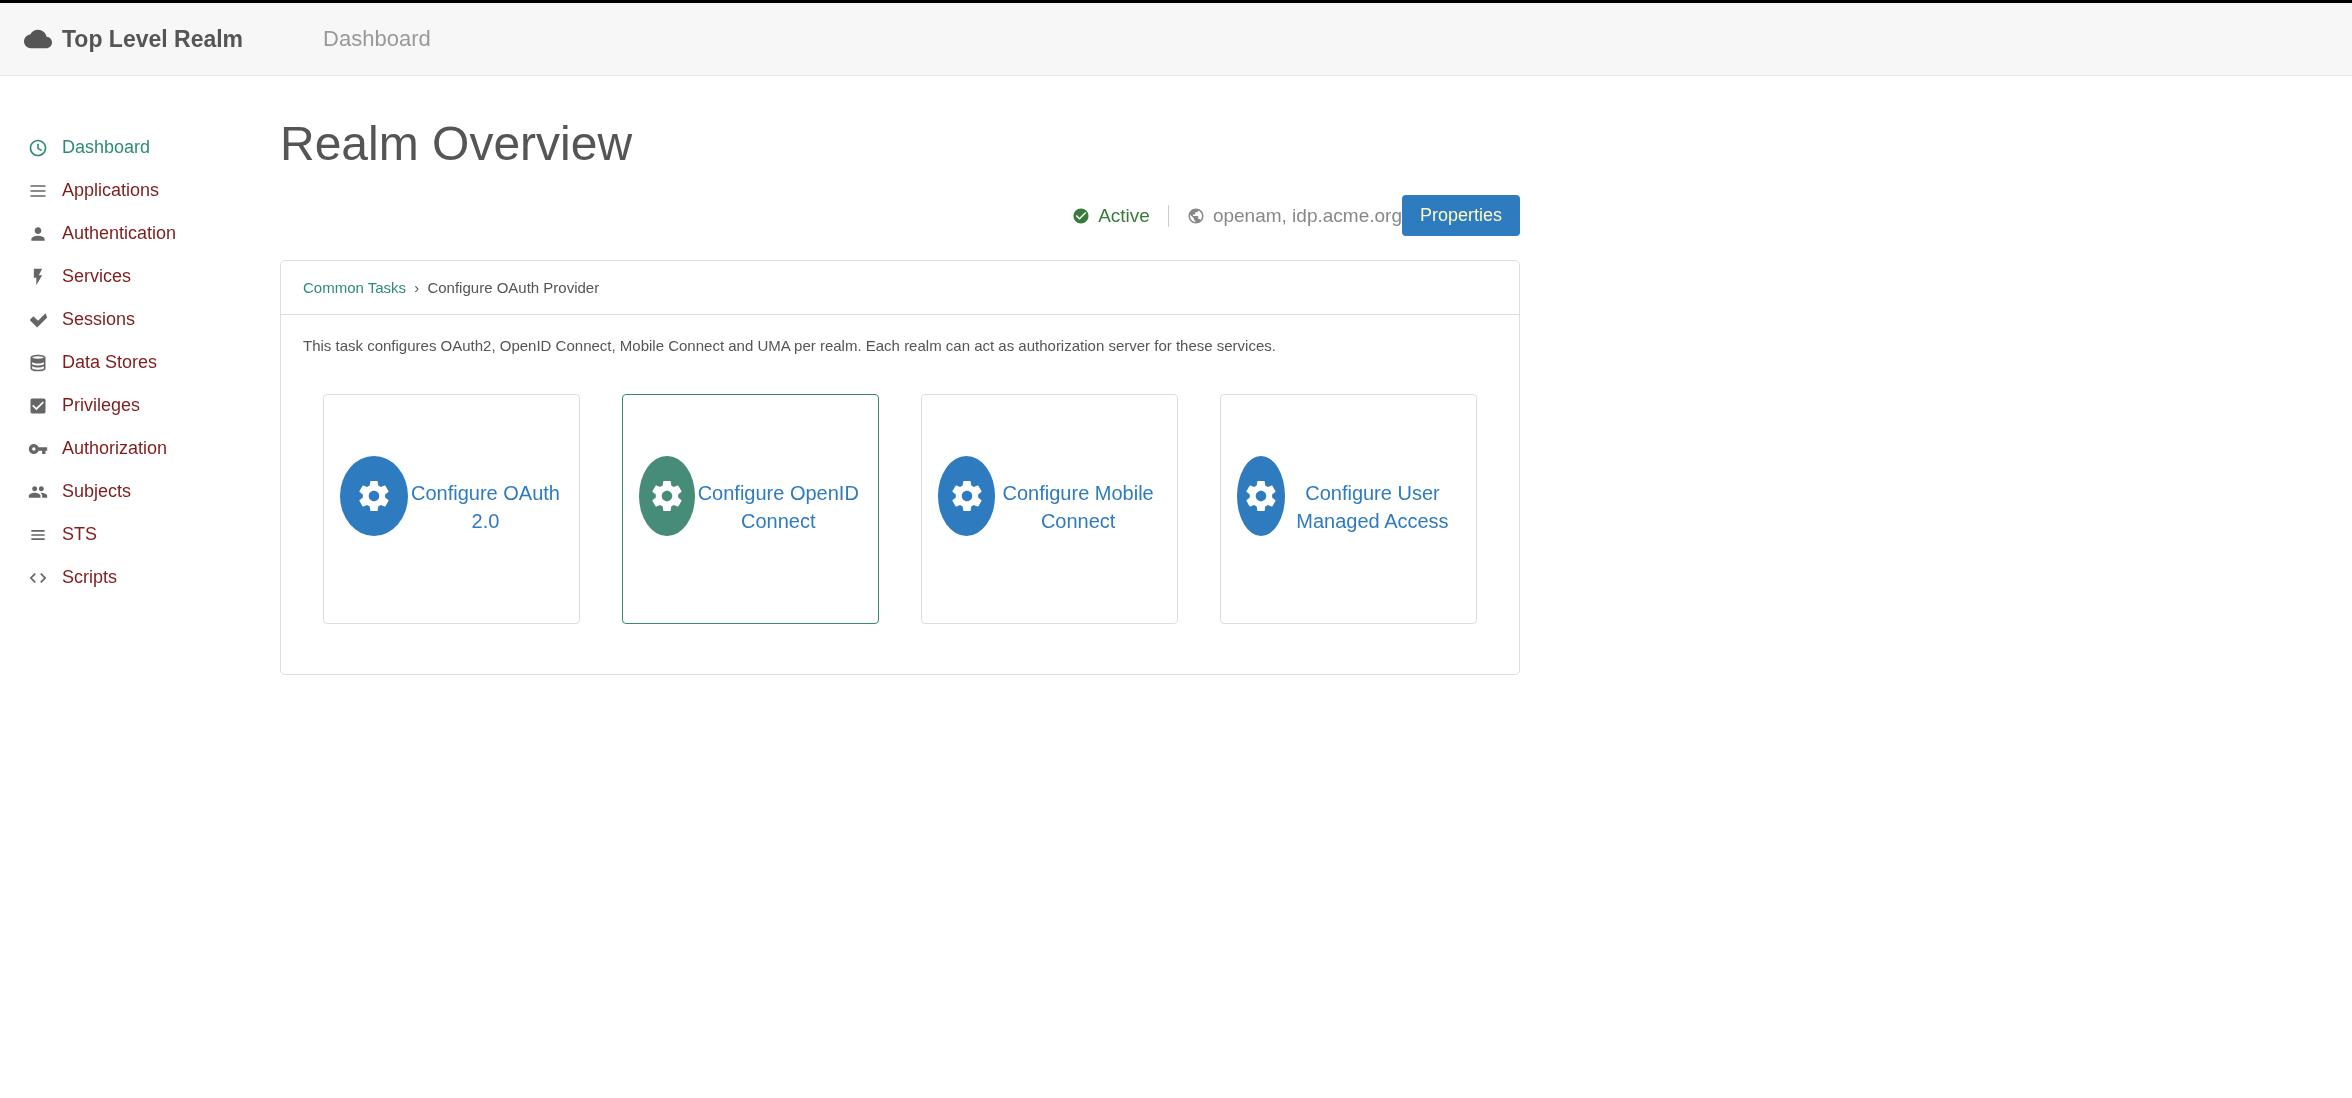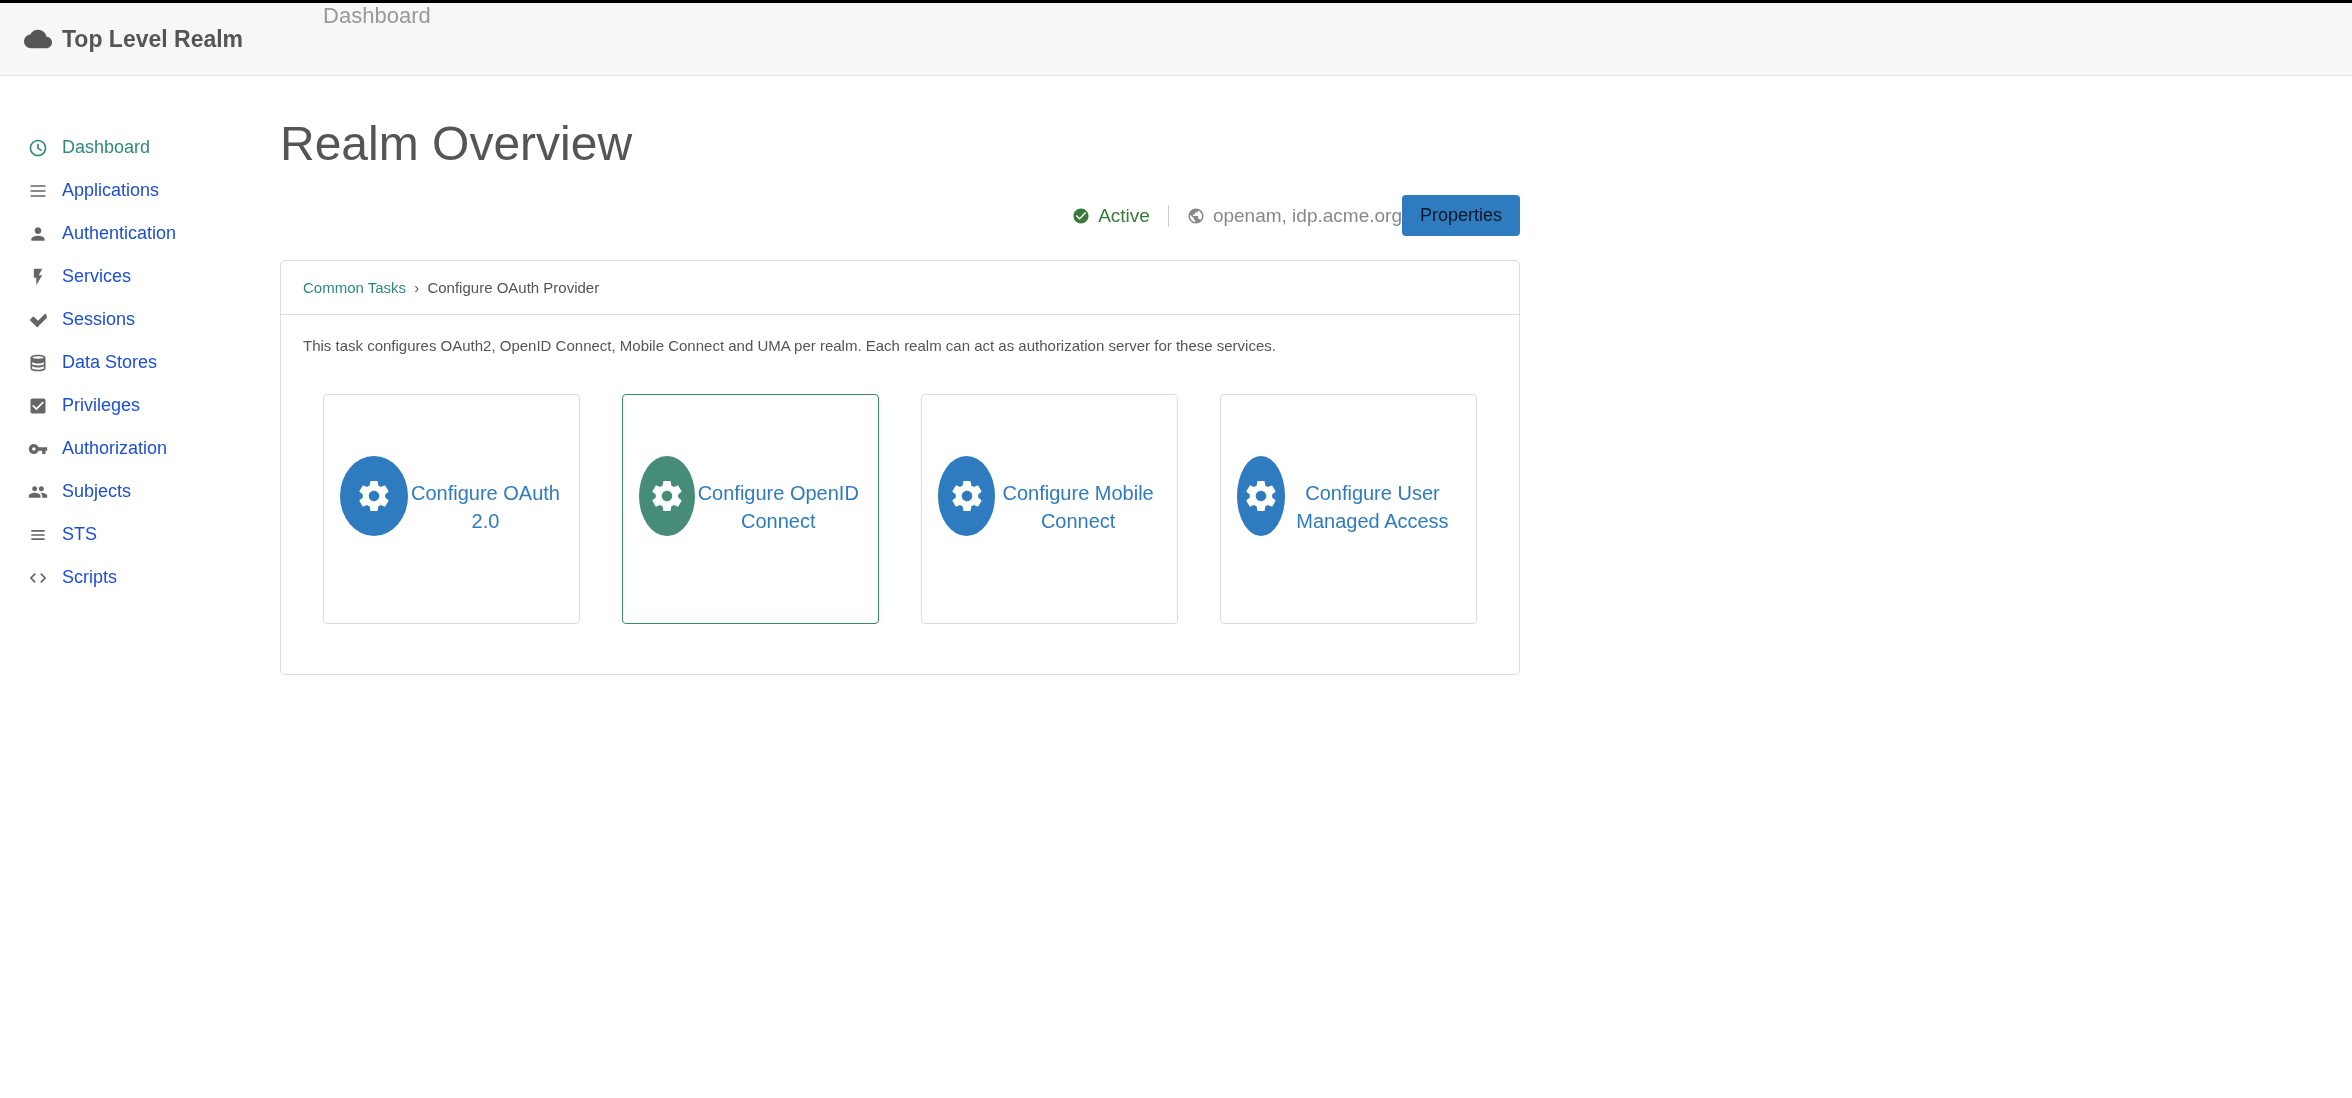--- a/index.html
+++ b/index.html
@@ -11,20 +11,21 @@
       font-family: -apple-system, BlinkMacSystemFont, "Segoe UI", Helvetica, Arial, sans-serif;
       background: #fff;
       color: #333;
     }
     .topbar {
       background: #f7f7f7;
       border-top: 3px solid #000;
       border-bottom: 1px solid #e5e5e5;
       height: 76px;
       display: flex;
+      align-items: center;
       padding: 0 24px;
     }
     .topbar-realm {
       display: flex;
       align-items: center;
       gap: 10px;
       font-size: 23px;
       font-weight: 600;
       color: #555;
     }
@@ -45,21 +46,21 @@
       width: 260px;
       padding: 50px 0 0 20px;
       flex-shrink: 0;
     }
     .sidebar-item {
       display: flex;
       align-items: center;
       gap: 14px;
       padding: 11px 8px;
       font-size: 18px;
-      color: #1d4ed8;
+      color: #7f1d1d;
       cursor: pointer;
     }
     .sidebar-item.active {
       color: #2e8b7a;
     }
     .sidebar-item.active .sidebar-icon {
       fill: #2e8b7a;
     }
     .sidebar-icon {
       width: 20px;
@@ -113,21 +114,21 @@
       height: 18px;
       fill: #3a7a3a;
     }
     .globe-icon {
       width: 18px;
       height: 18px;
       fill: #888;
     }
     .properties-btn {
       background: #2e7bbf;
-      color: #0f172a;
+      color: #fef9c3;
       border: none;
       border-radius: 4px;
       padding: 10px 18px;
       font-size: 18px;
       cursor: pointer;
     }
     .panel {
       border: 1px solid #ddd;
       border-radius: 5px;
     }

